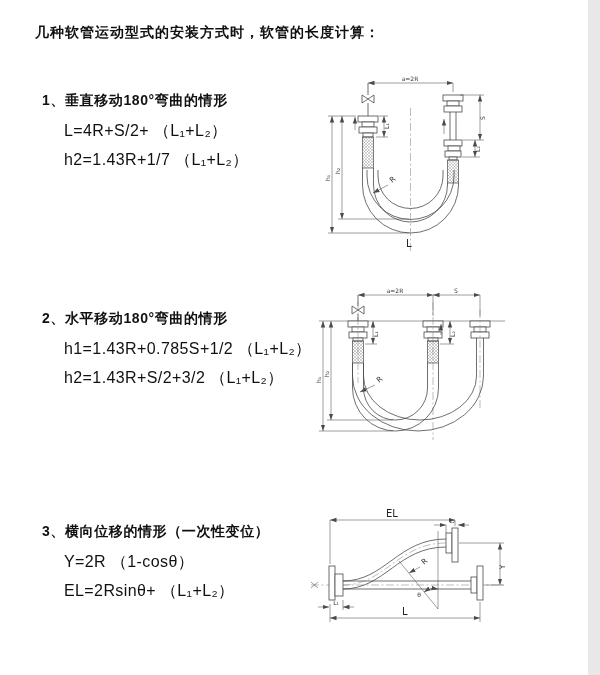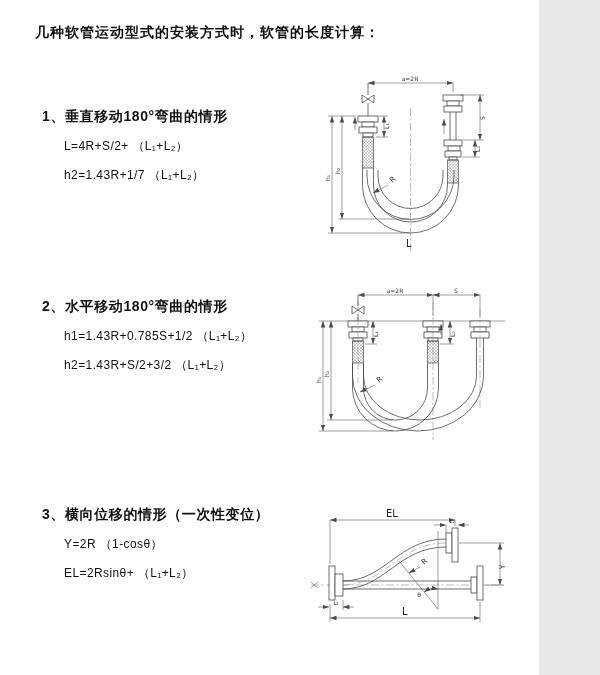--- a/index.html
+++ b/index.html
@@ -1,55 +1,55 @@
 <!DOCTYPE html>
 <html><head>
 <meta charset="utf-8">
 <style>
   html,body{margin:0;padding:0;background:#e8e8e8;}
-  .page{position:relative;width:539px;height:675px;background:#ffffff;overflow:hidden;
+  .page{position:relative;width:588px;height:675px;background:#ffffff;overflow:hidden;
         font-family:"Liberation Sans","DejaVu Sans",sans-serif;color:#111;}
   .title{position:absolute;left:35px;top:24px;font-size:14px;font-weight:600;letter-spacing:1px;}
   .section{position:absolute;left:42px;}
   .heading{font-size:14px;font-weight:600;letter-spacing:0.6px;line-height:20px;white-space:nowrap;}
   .formulas{margin:6px 0 0 22px;}
-  .formula{font-size:12px;line-height:29px;letter-spacing:0.4px;white-space:nowrap;}
+  .formula{font-size:16px;line-height:29px;letter-spacing:0.4px;white-space:nowrap;}
   svg.diag{position:absolute;}
   .ln{stroke:#4a4a4a;stroke-width:0.8;fill:none;}
   .fl{stroke:#4a4a4a;stroke-width:0.8;fill:#ffffff;}
   .dl{stroke:#4f4f4f;stroke-width:0.55;fill:none;}
   .cl{stroke:#7a7a7a;stroke-width:0.5;fill:none;stroke-dasharray:8 2.5 2 2.5;}
   .dt{font-family:"DejaVu Sans",sans-serif;font-size:6px;fill:#333;}
   .mt{font-family:"DejaVu Sans",sans-serif;font-size:7.5px;fill:#333;}
   .bt{font-family:"DejaVu Sans",sans-serif;font-size:10px;fill:#222;}
 </style>
 </head>
 <body>
 
 <div class="page">
 
   <div class="title">几种软管运动型式的安装方式时，软管的长度计算：</div>
 
-  <div class="section" style="top:106px">
+  <div class="section" style="top:90px">
     <div class="heading">1、垂直移动180°弯曲的情形</div>
     <div class="formulas">
       <div class="formula">L=4R+S/2+ （L₁+L₂）</div>
       <div class="formula">h2=1.43R+1/7 （L₁+L₂）</div>
     </div>
   </div>
 
-  <div class="section" style="top:296px">
+  <div class="section" style="top:308px">
     <div class="heading">2、水平移动180°弯曲的情形</div>
     <div class="formulas">
       <div class="formula">h1=1.43R+0.785S+1/2 （L₁+L₂）</div>
       <div class="formula">h2=1.43R+S/2+3/2 （L₁+L₂）</div>
     </div>
   </div>
 
-  <div class="section" style="top:504px">
+  <div class="section" style="top:521px">
     <div class="heading">3、横向位移的情形（一次性变位）</div>
     <div class="formulas">
       <div class="formula">Y=2R （1-cosθ）</div>
       <div class="formula">EL=2Rsinθ+ （L₁+L₂）</div>
     </div>
   </div>
 
   <svg class="diag" style="left:312px;top:72px" width="200" height="190" viewBox="0 0 200 190">
     <defs>
       <marker id="ar1" markerUnits="userSpaceOnUse" markerWidth="7" markerHeight="6" viewBox="0 0 7 6" refX="6.5" refY="3" orient="auto-start-reverse">

